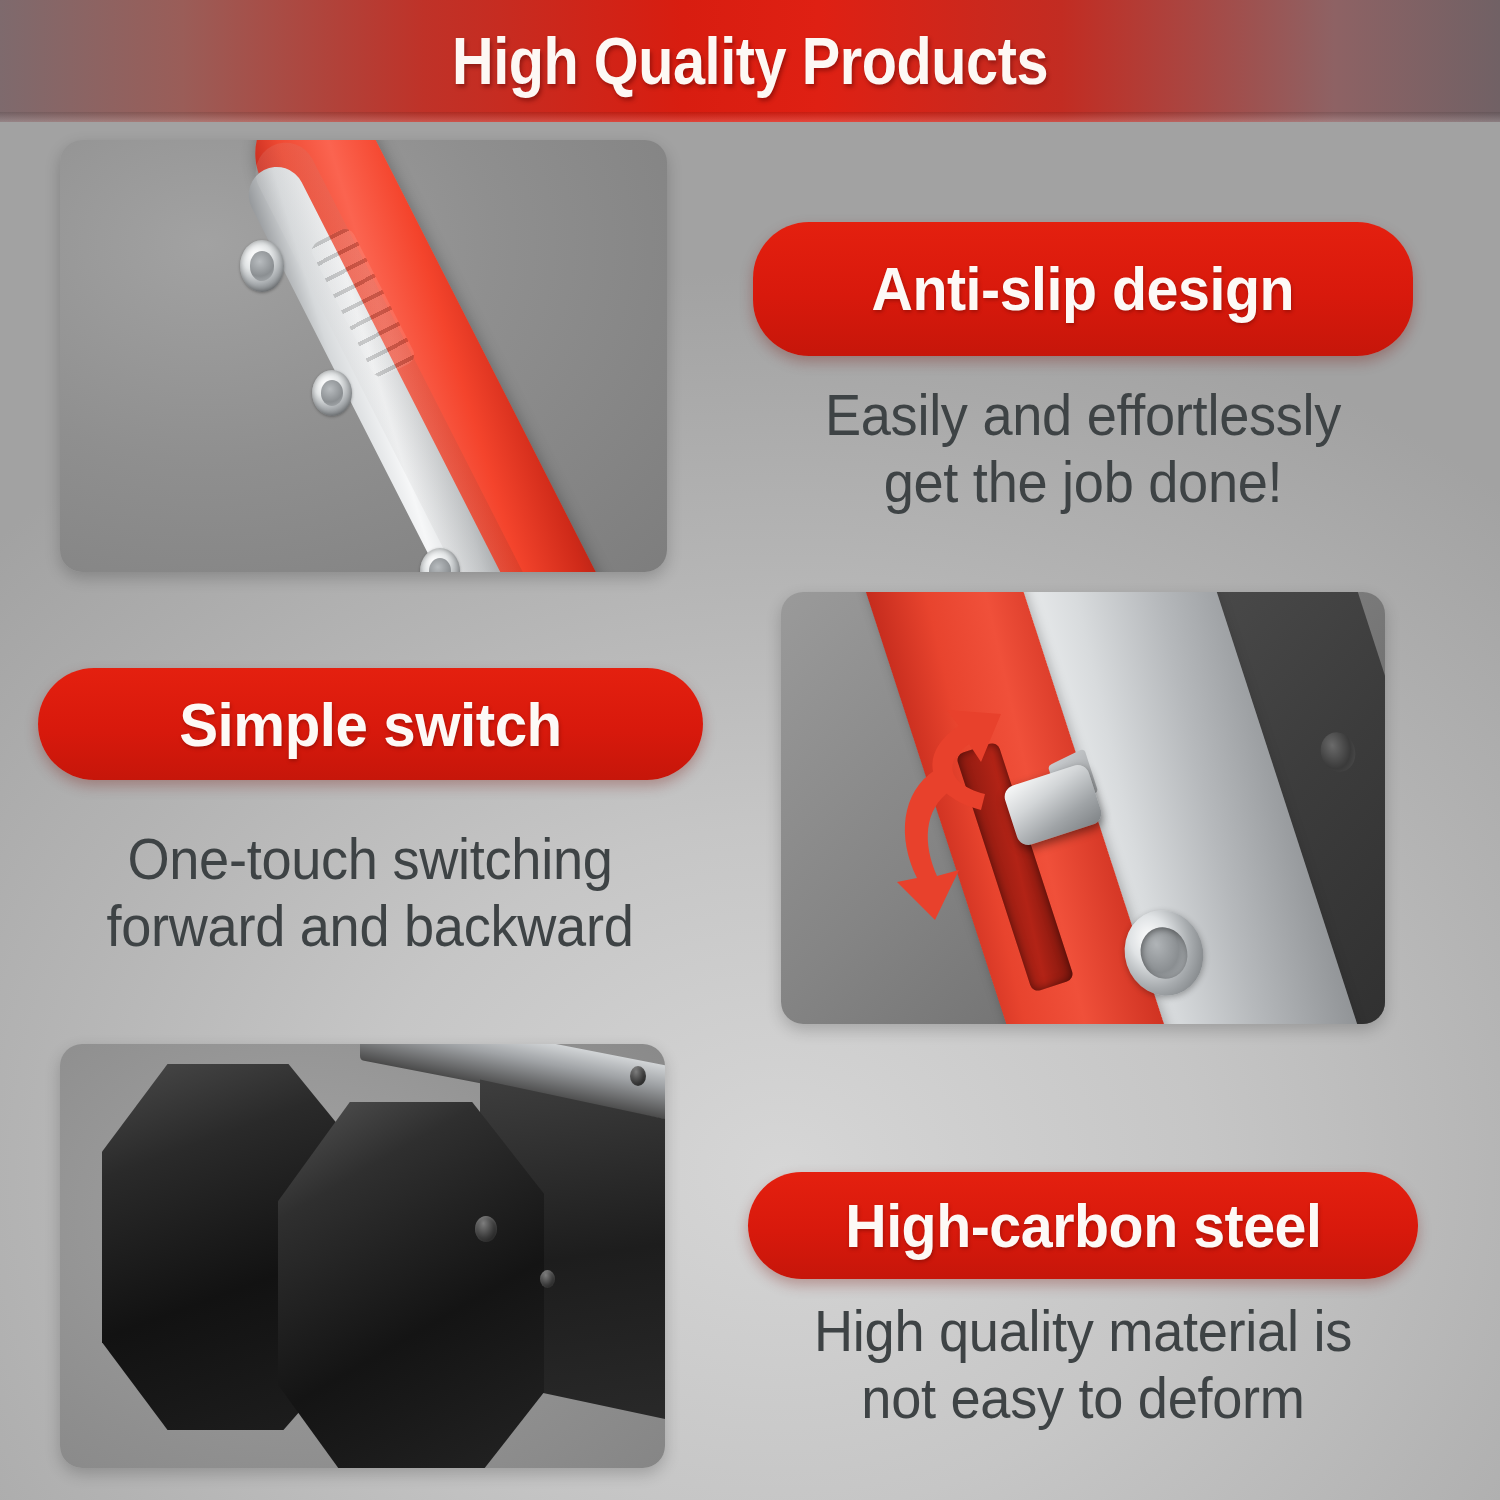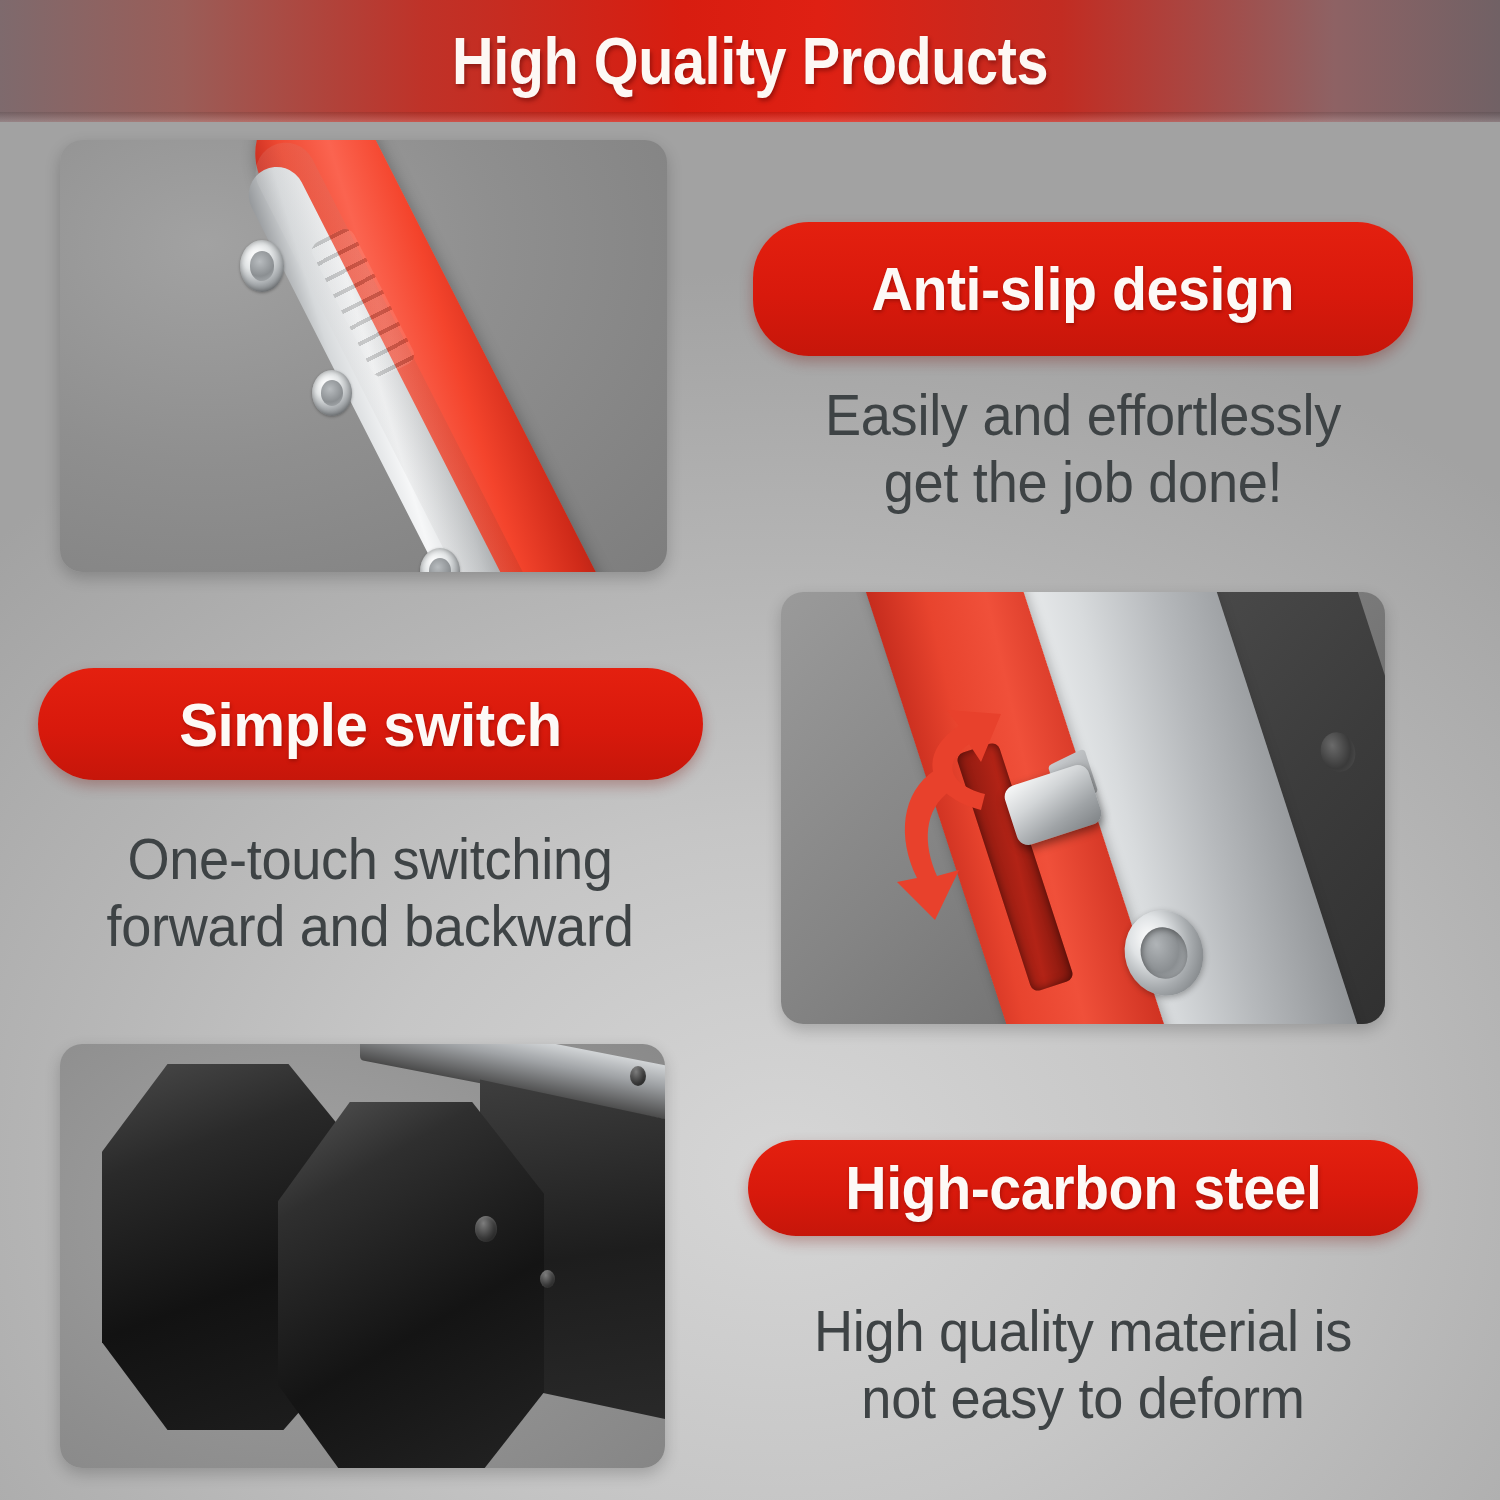--- a/index.html
+++ b/index.html
@@ -298,21 +298,21 @@
   
   #pill-antislip { left: 753px; top: 222px; width: 660px; height: 134px; }
   #cap-antislip  { left: 733px; top: 382px; width: 700px; }
 
   
   #pill-switch { left: 38px; top: 668px; width: 665px; height: 112px; }
   #pill-switch .pill-text { font-size: 62px; }
   #cap-switch  { left: 35px; top: 826px; width: 670px; }
 
   
-  #pill-steel { left: 748px; top: 1140px; width: 670px; height: 96px; }
+  #pill-steel { left: 748px; top: 1172px; width: 670px; height: 107px; }
   #cap-steel  { left: 733px; top: 1298px; width: 700px; }
 </style>
 </head>
 <body>
 
 <div id="page">
 
   <div class="header">
     <div class="header-title">High Quality Products</div>
   </div>

